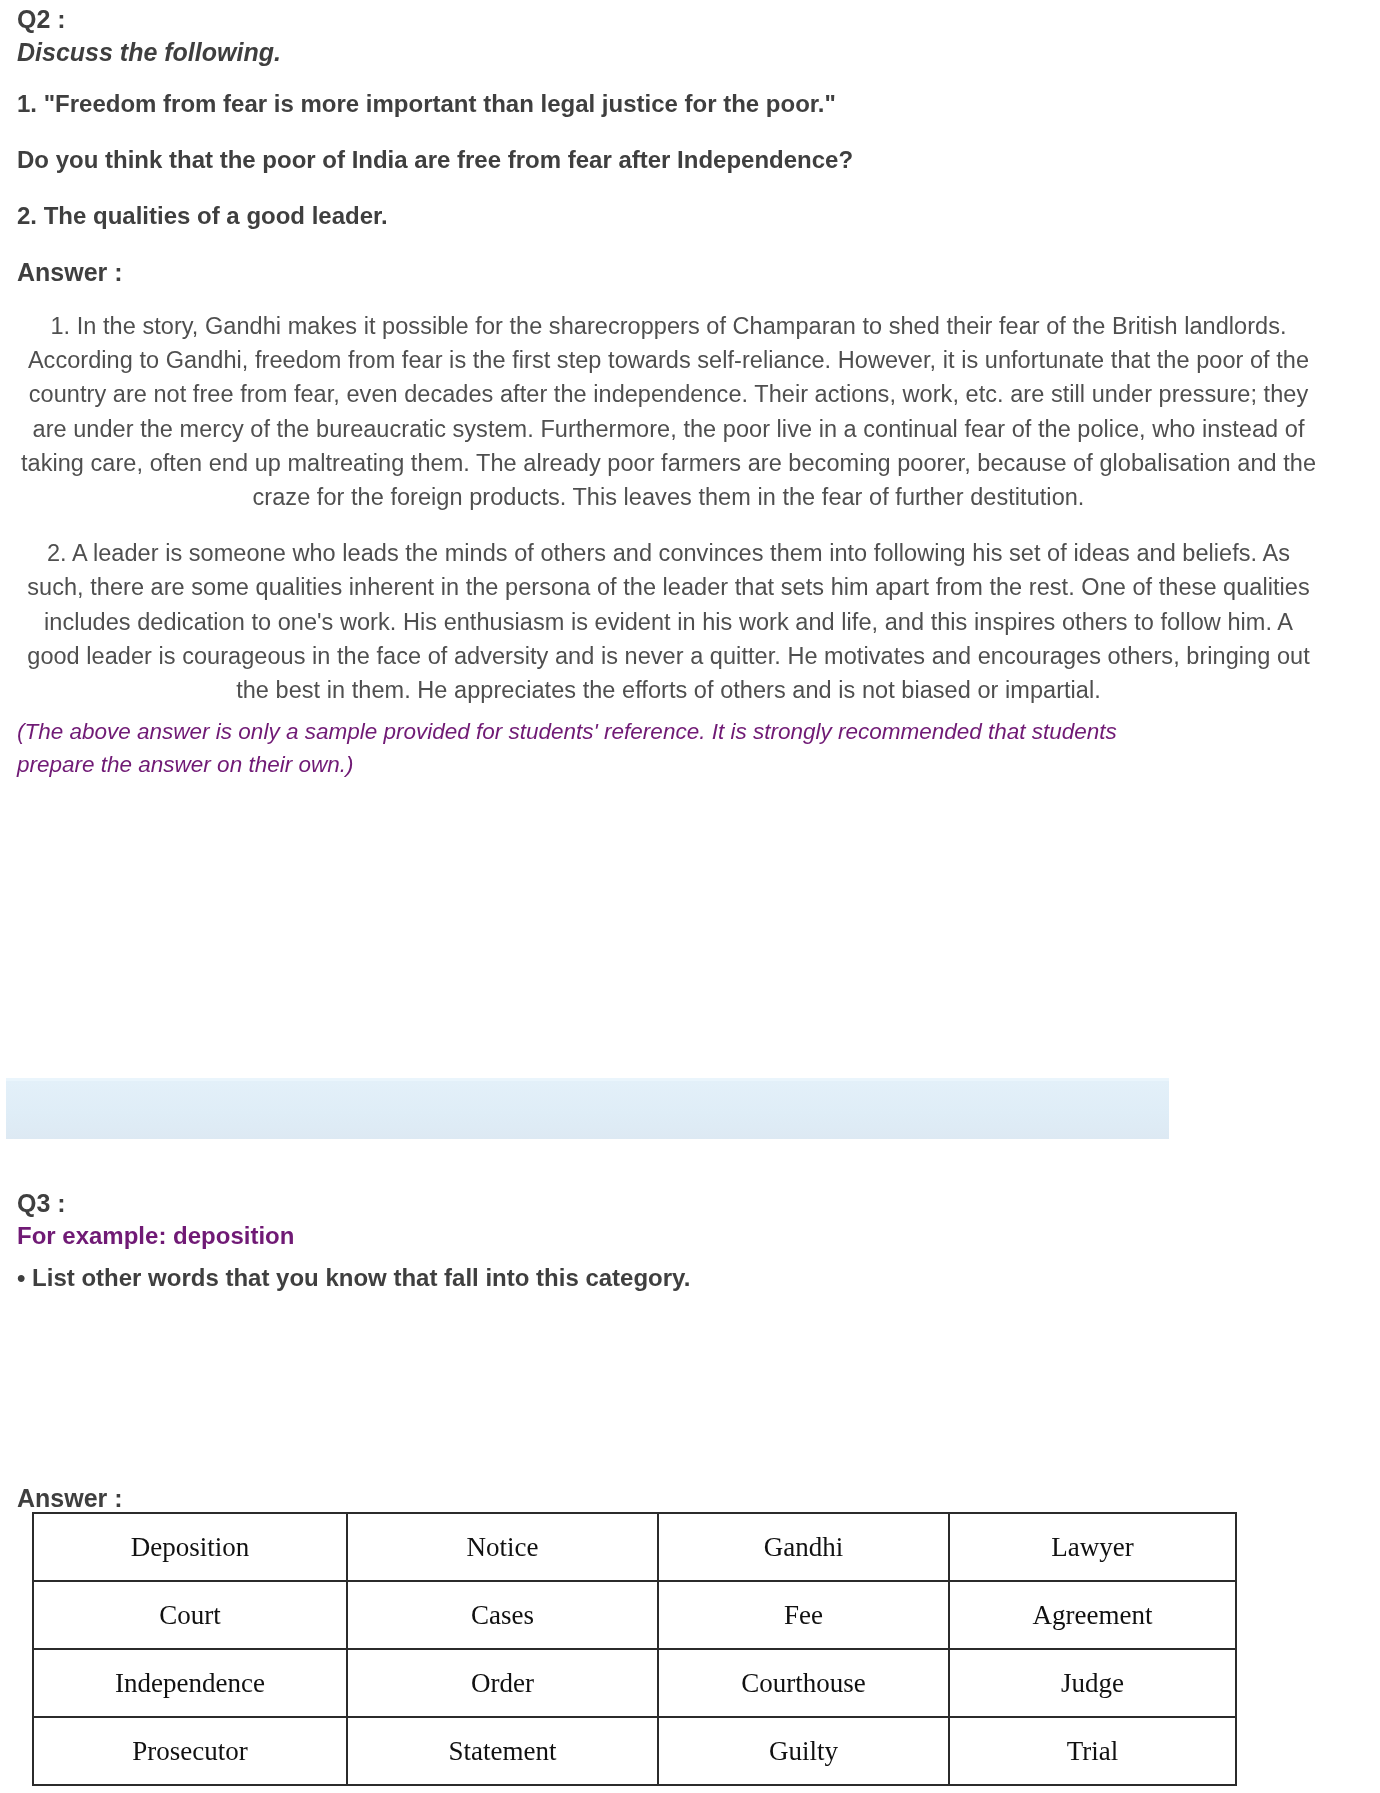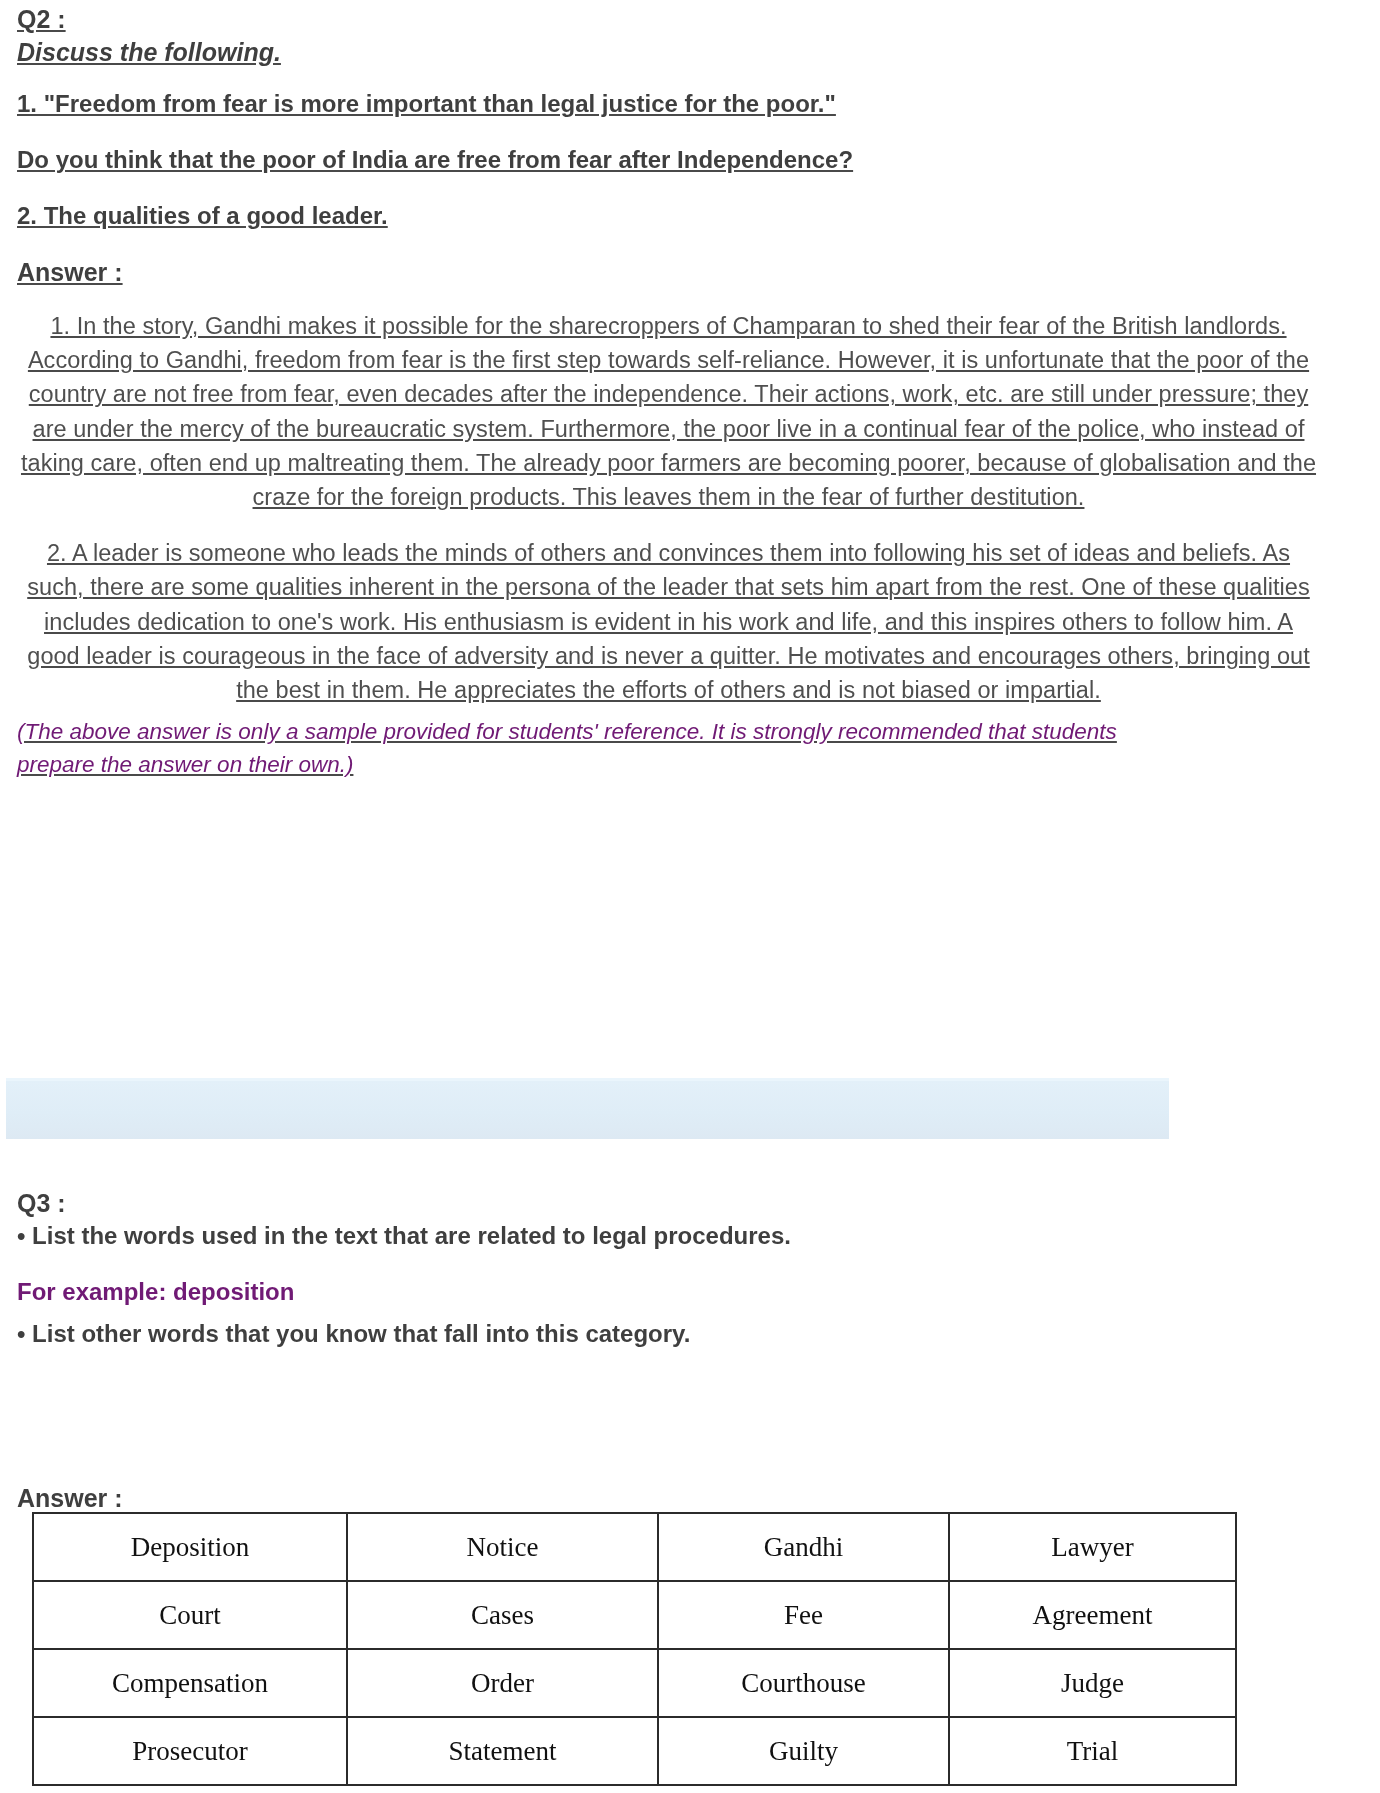--- a/index.html
+++ b/index.html
@@ -14,21 +14,20 @@
     color: #4a4a4a;
     overflow: hidden;
     position: relative;
   }
   .page {
     width: 1380px;
     height: 1398px;
     position: relative;
     box-sizing: border-box;
     padding: 0 0 0 0;
-    text-decoration: underline;
   }
   .content {
     padding-left: 17px;
     padding-right: 60px;
     padding-top: 4px;
   }
 
   
   .q-label {
     font-size: 25px;
@@ -181,21 +180,20 @@
     <p class="para">1. In the story, Gandhi makes it possible for the sharecroppers of Champaran to shed their fear of the British landlords. According to Gandhi, freedom from fear is the first step towards self-reliance. However, it is unfortunate that the poor of the country are not free from fear, even decades after the independence. Their actions, work, etc. are still under pressure; they are under the mercy of the bureaucratic system. Furthermore, the poor live in a continual fear of the police, who instead of taking care, often end up maltreating them. The already poor farmers are becoming poorer, because of globalisation and the craze for the foreign products. This leaves them in the fear of further destitution.</p>
     <p class="para two">2. A leader is someone who leads the minds of others and convinces them into following his set of ideas and beliefs. As such, there are some qualities inherent in the persona of the leader that sets him apart from the rest.  One of these qualities includes dedication to one's work. His enthusiasm is evident in his work and life, and this inspires others to follow him. A good leader is courageous in the face of adversity and is never a quitter. He motivates and encourages others, bringing out the best in them. He appreciates the efforts of others and is not biased or impartial.</p>
 
     <p class="note">(The above answer is only a sample provided for students' reference. It is strongly recommended that students prepare the answer on their own.)</p>
   </div>
 
   <div class="blue-band"></div>
 
   <div class="q3-wrap">
     <p class="q3-label">Q3 :</p>
-    <p class="q3-bullet">• List the words used in the text that are related to legal procedures.</p>
     <p class="q3-example">For example: deposition</p>
     <p class="q3-bullet-last">• List other words that you know that fall into this category.</p>
   </div>
 
   <p class="answer2-label">Answer :</p>
 
   <table class="word-table">
     <colgroup>
       <col class="c1">
         <col class="c2">
@@ -209,21 +207,21 @@
         <td>Gandhi</td>
         <td>Lawyer</td>
       </tr>
       <tr>
         <td>Court</td>
         <td>Cases</td>
         <td>Fee</td>
         <td>Agreement</td>
       </tr>
       <tr>
-        <td>Compensation</td>
+        <td>Independence</td>
         <td>Order</td>
         <td>Courthouse</td>
         <td>Judge</td>
       </tr>
       <tr>
         <td>Prosecutor</td>
         <td>Statement</td>
         <td>Guilty</td>
         <td>Trial</td>
       </tr>

